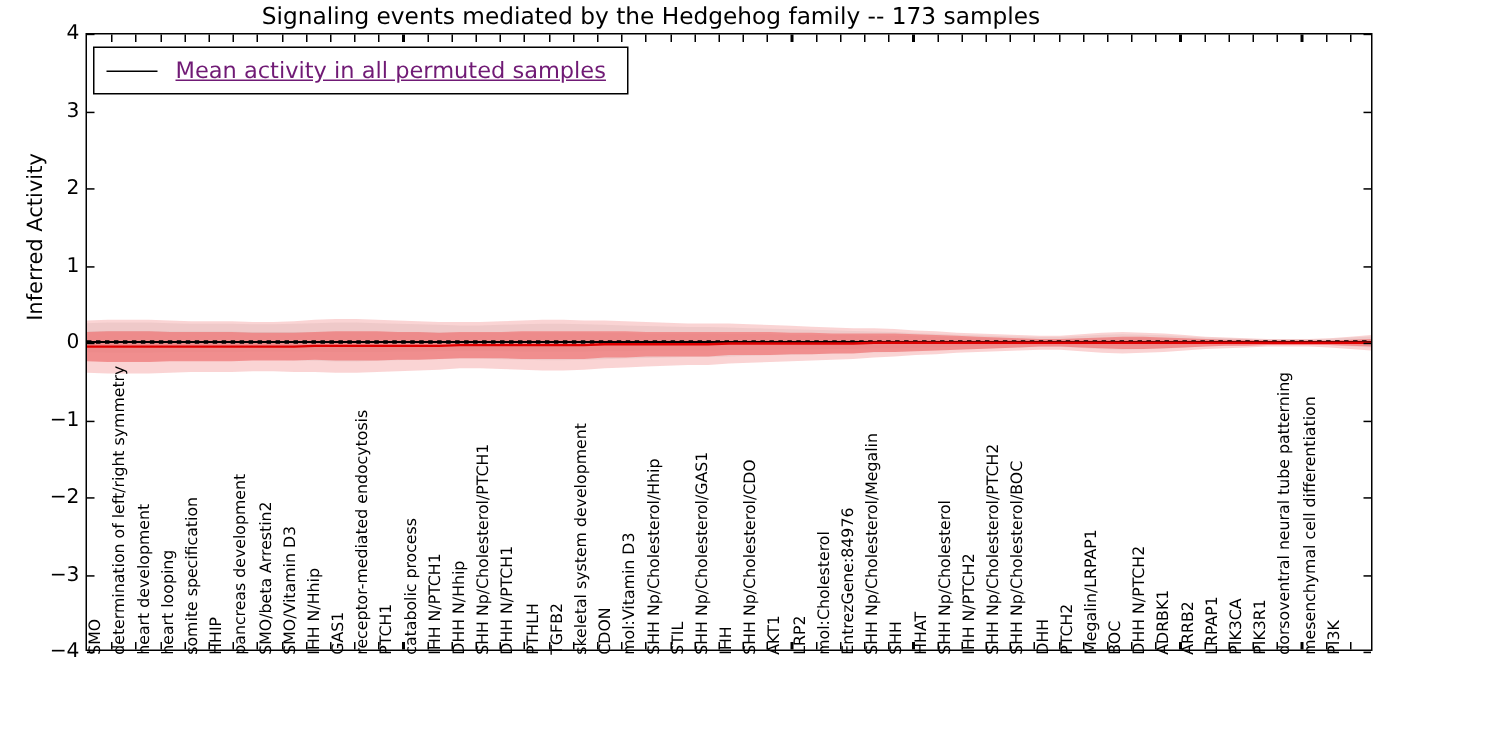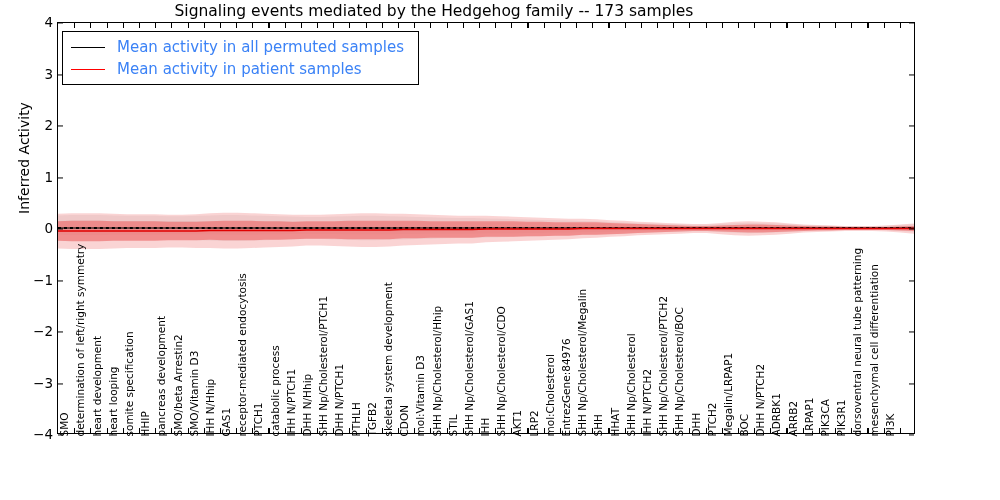--- a/index.html
+++ b/index.html
@@ -52,21 +52,21 @@
   .legend{
     position:absolute;left:62px;top:31px;
     border:1.3px solid #000;background:#fff;
     padding:6px 14px 6px 8px;
     display:flex;flex-direction:column;gap:4px;
     z-index:6;
   }
   .legend-row{display:flex;align-items:center;gap:12px;}
   .legend-swatch{display:block;width:34px;height:0;border-top:1.4px solid #000;}
   .legend-swatch.red{border-top-color:#ff0000;}
-  .legend-text{font-size:15px;color:#3b82f6;white-space:nowrap;}
+  .legend-text{font-size:15px;color:#701a75;white-space:nowrap;text-decoration:underline;}
 
   
   .band{position:absolute;left:0;top:0;width:100%;height:100%;}
 </style>
 </head>
 <body>
 
 <div id="root">
 
   <div class="chart-title">Signaling events mediated by the Hedgehog family -- 173 samples</div>
@@ -275,19 +275,15 @@
       <div class="xtl" style="left: 805.434px;">dorsoventral neural tube patterning</div>
       <div class="xtl" style="left: 821.623px;">mesenchymal cell differentiation</div>
       <div class="xtl" style="left: 837.811px;">PI3K</div>
     </div>
 
   <div class="legend">
     <div class="legend-row">
       <span class="legend-swatch"></span>
       <span class="legend-text">Mean activity in all permuted samples</span>
     </div>
-    <div class="legend-row">
-      <span class="legend-swatch red"></span>
-      <span class="legend-text">Mean activity in patient samples</span>
-    </div>
   </div>
 
 </div>
 
 </body></html>

